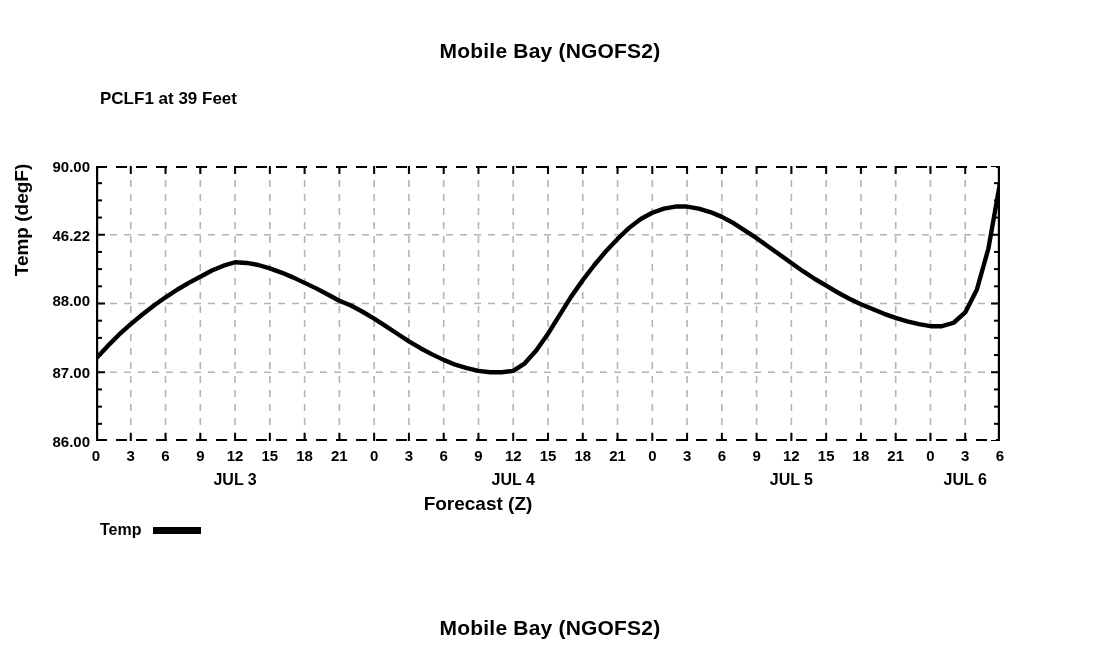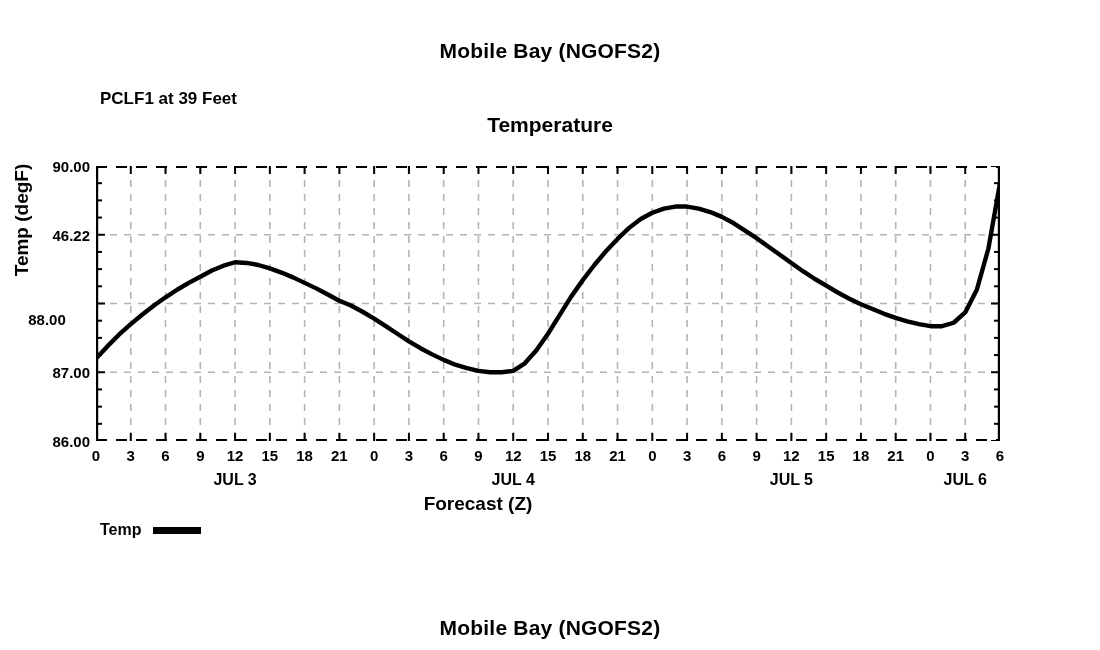--- a/index.html
+++ b/index.html
@@ -152,27 +152,26 @@
   }
 </style>
 </head>
 <body>
 
 <div class="page">
 
   <div class="title-top">Mobile Bay (NGOFS2)</div>
 
   <div class="meta-station">PCLF1 at 39 Feet</div>
-  <div class="meta-variable">Temperature</div>
 
   <div class="ylabel">Temp (degF)</div>
   <div class="ytick-col" id="ytick-col">
       <div class="ytick" style="top: 428px;">86.00</div>
       <div class="ytick" style="top: 359.25px;">87.00</div>
-      <div class="ytick" style="top: 306px; text-align: center;">88.00</div>
+      <div class="ytick" style="top: 287px;">88.00</div>
       <div class="ytick" style="top: 221.75px;">46.22</div>
       <div class="ytick" style="top: 153px;">90.00</div>
     </div>
 
   <div class="plot-wrap">
     <svg class="plot-svg" id="plot-svg" width="904" height="275" viewBox="0 0 904 275">
         <line x1="34.769230769230774" y1="0" x2="34.769230769230774" y2="275" stroke="#b4b4b4" stroke-width="1.6" stroke-dasharray="7 7"></line>
         <line x1="69.53846153846155" y1="0" x2="69.53846153846155" y2="275" stroke="#b4b4b4" stroke-width="1.6" stroke-dasharray="7 7"></line>
         <line x1="104.3076923076923" y1="0" x2="104.3076923076923" y2="275" stroke="#b4b4b4" stroke-width="1.6" stroke-dasharray="7 7"></line>
         <line x1="139.0769230769231" y1="0" x2="139.0769230769231" y2="275" stroke="#b4b4b4" stroke-width="1.6" stroke-dasharray="7 7"></line>

